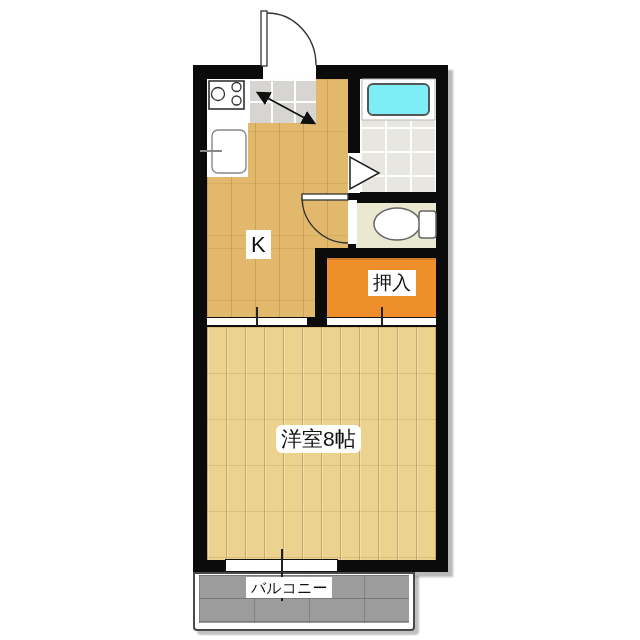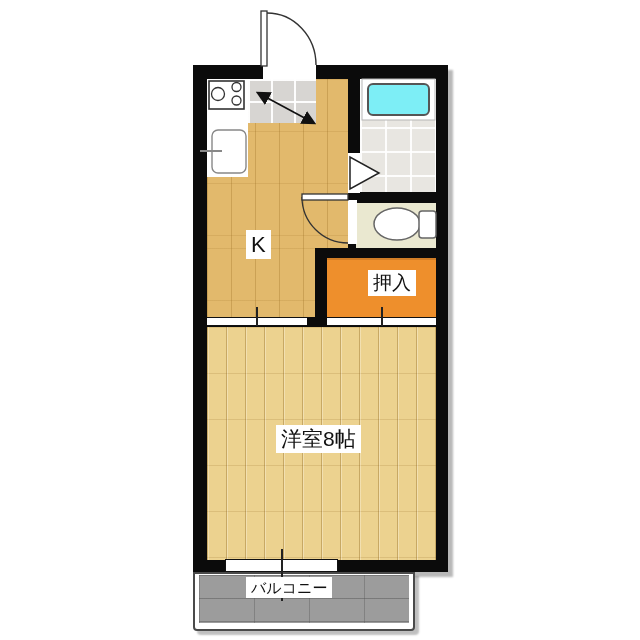--- a/index.html
+++ b/index.html
@@ -138,16 +138,16 @@
       <rect x="419" y="211" width="17" height="27" rx="3" fill="#fff" stroke="#666" stroke-width="1.5"></rect>
     </g>
 
     <line x1="257" y1="307" x2="257" y2="326" stroke="#222" stroke-width="2"></line>
     <line x1="382" y1="307" x2="382" y2="326" stroke="#222" stroke-width="2"></line>
     <line x1="282" y1="549" x2="282" y2="601" stroke="#222" stroke-width="2"></line>
   </svg>
 
   <div class="room-label" style="left:246px;top:230px;font-size:22px;">K</div>
   <div class="room-label" style="left:351px;top:270px;font-size:19px;margin-left:17px;">押入</div>
-  <div class="room-label" style="left:276px;top:425px;font-size:21px;">洋室8帖</div>
+  <div class="room-label" style="left:276px;top:425px;font-size:21px;border-radius:6px;">洋室8帖</div>
   <div class="room-label" style="left:246px;top:577px;font-size:15px;">バルコニー</div>
 
 </div>
 
 </body></html>

